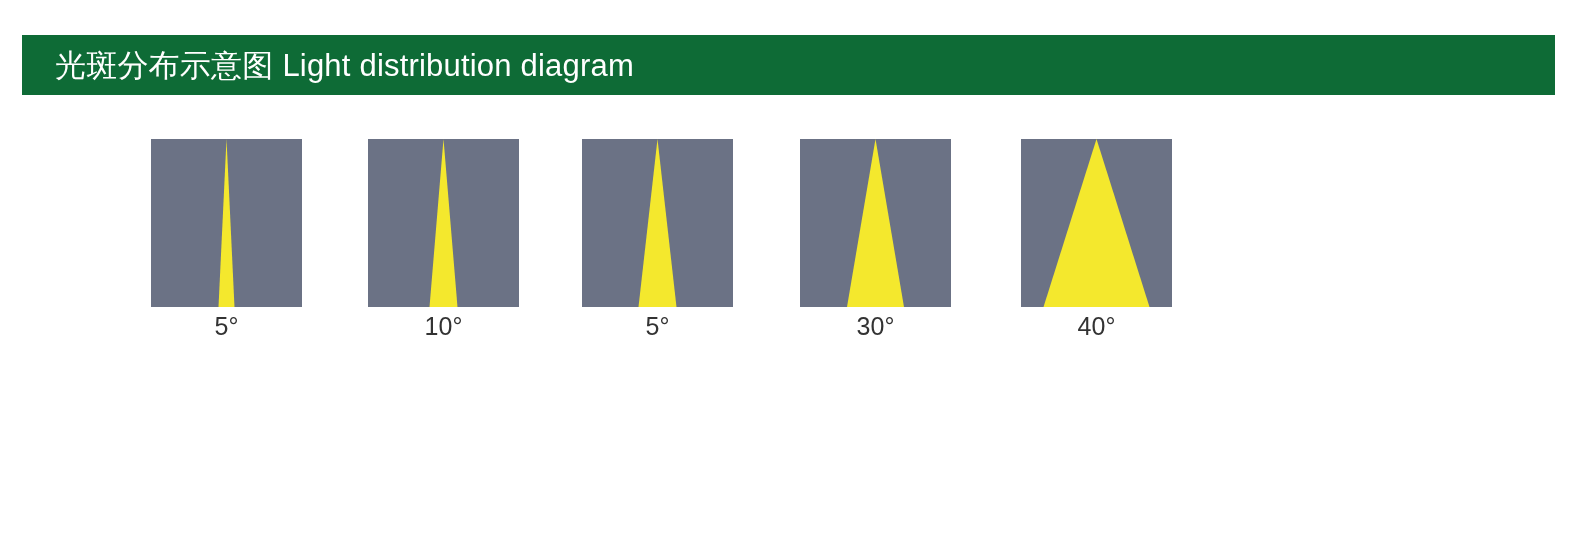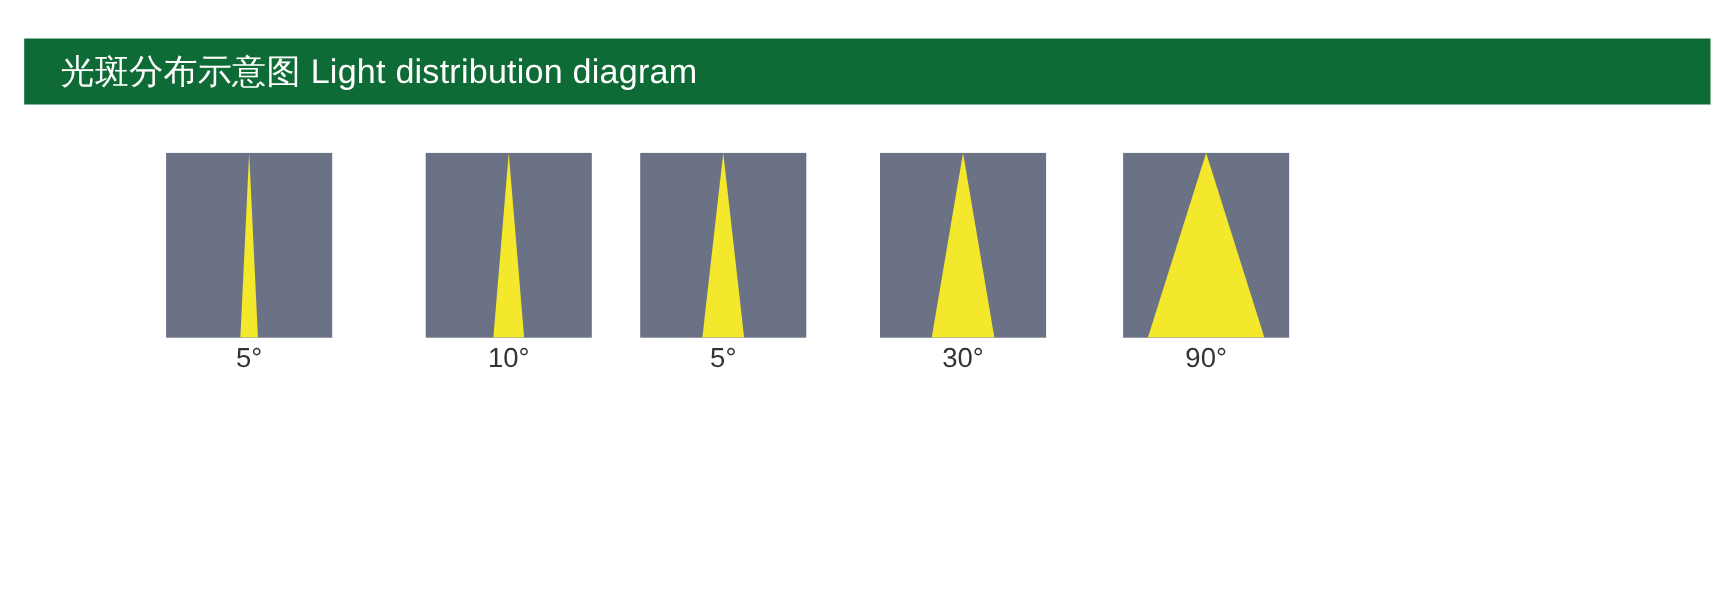--- a/index.html
+++ b/index.html
@@ -111,21 +111,21 @@
 
   <div id="panel-strip">
       <div class="panel" style="left: 151px;">
         <div class="panel-box">
           <svg class="beam" viewBox="0 0 151 168" width="151" height="168">
             <polygon points="75.5,0 83.5,168 67.5,168" fill="#F4E82D"></polygon>
           </svg>
         </div>
         <div class="panel-label">5°</div>
       </div>
-      <div class="panel" style="left: 387px;">
+      <div class="panel" style="left: 368px;">
         <div class="panel-box">
           <svg class="beam" viewBox="0 0 151 168" width="151" height="168">
             <polygon points="75.5,0 89.5,168 61.5,168" fill="#F4E82D"></polygon>
           </svg>
         </div>
         <div class="panel-label">10°</div>
       </div>
       <div class="panel" style="left: 582px;">
         <div class="panel-box">
           <svg class="beam" viewBox="0 0 151 168" width="151" height="168">
@@ -141,17 +141,17 @@
           </svg>
         </div>
         <div class="panel-label">30°</div>
       </div>
       <div class="panel" style="left: 1021px;">
         <div class="panel-box">
           <svg class="beam" viewBox="0 0 151 168" width="151" height="168">
             <polygon points="75.5,0 128.5,168 22.5,168" fill="#F4E82D"></polygon>
           </svg>
         </div>
-        <div class="panel-label">90°</div>
+        <div class="panel-label">40°</div>
       </div>
     </div>
 
 </div>
 
 </body></html>

